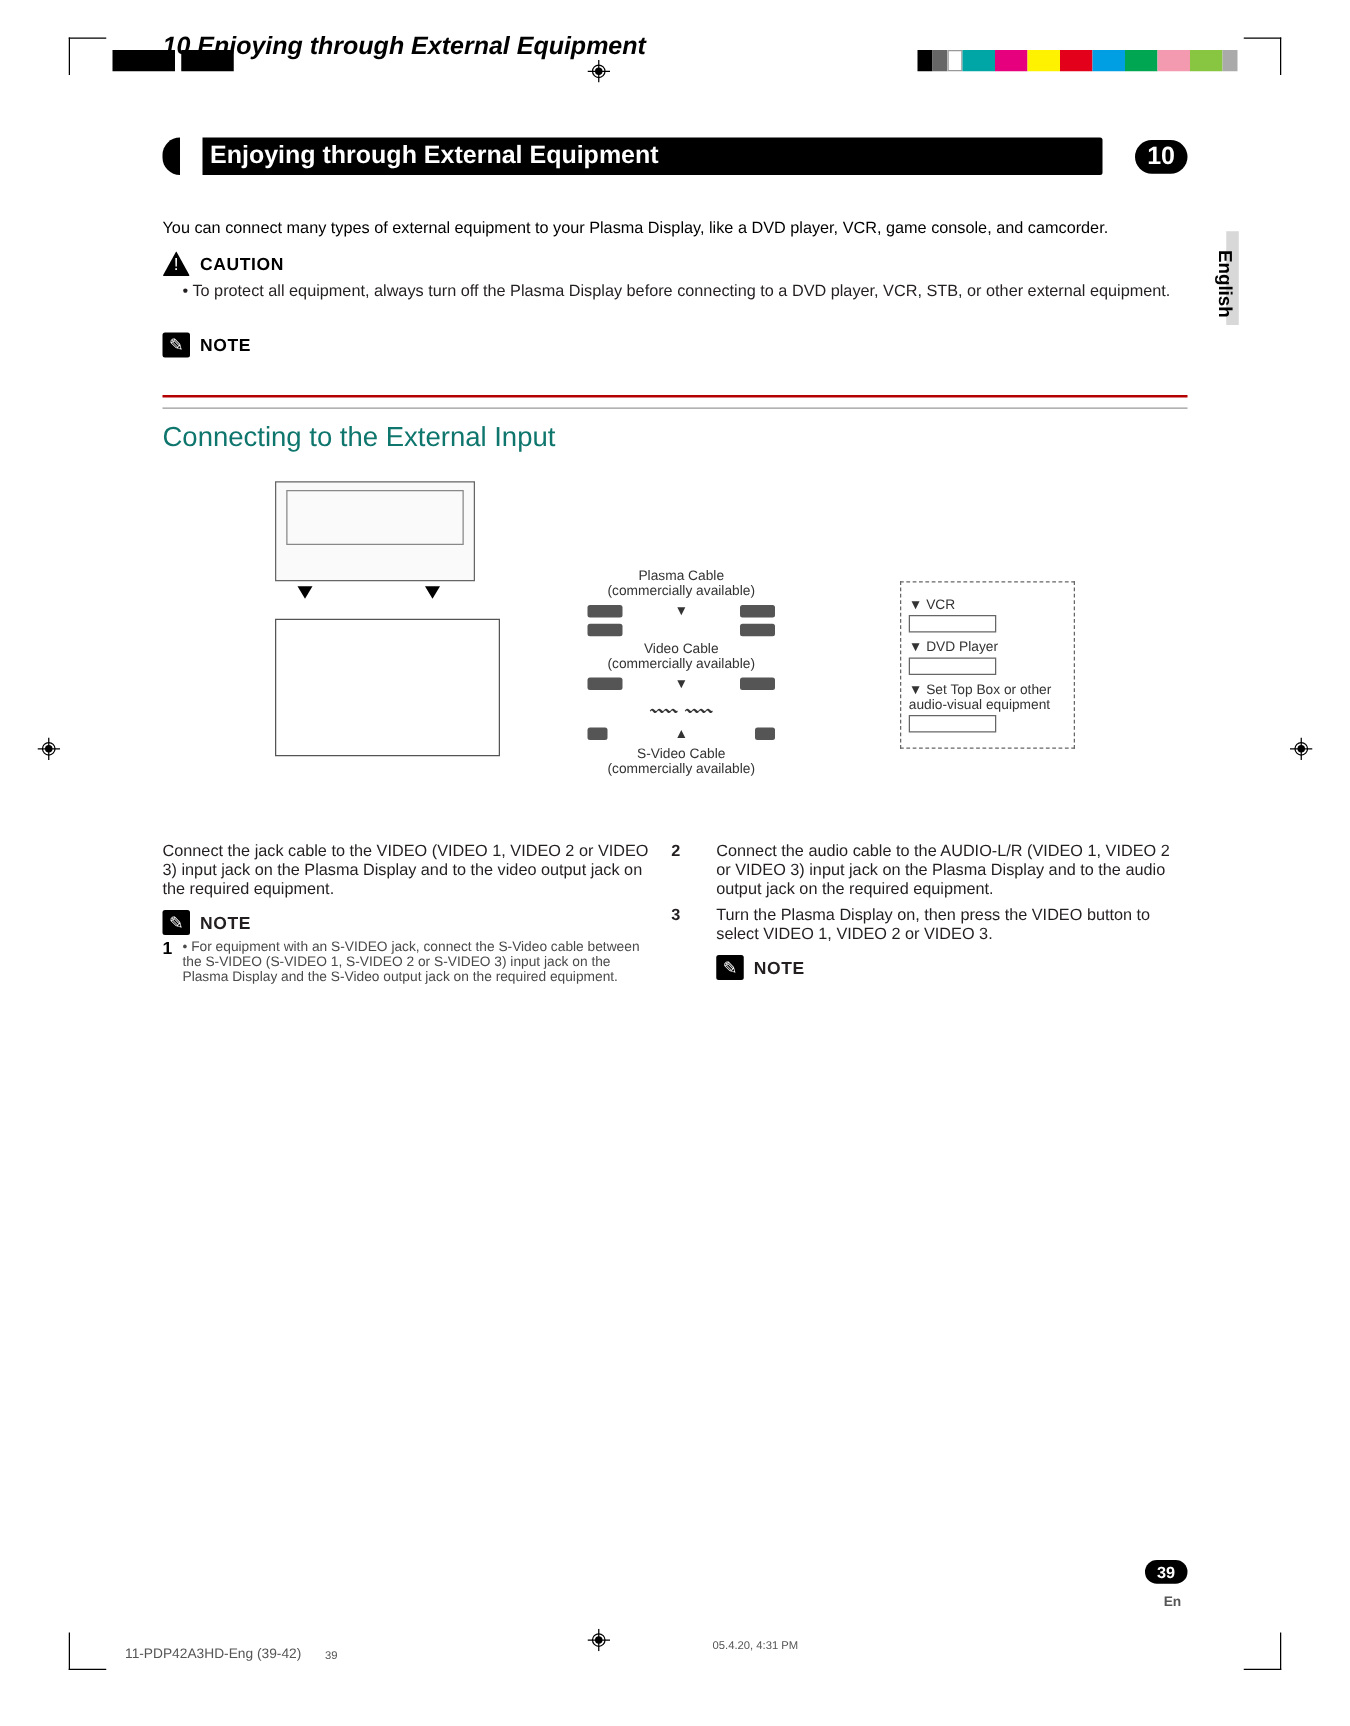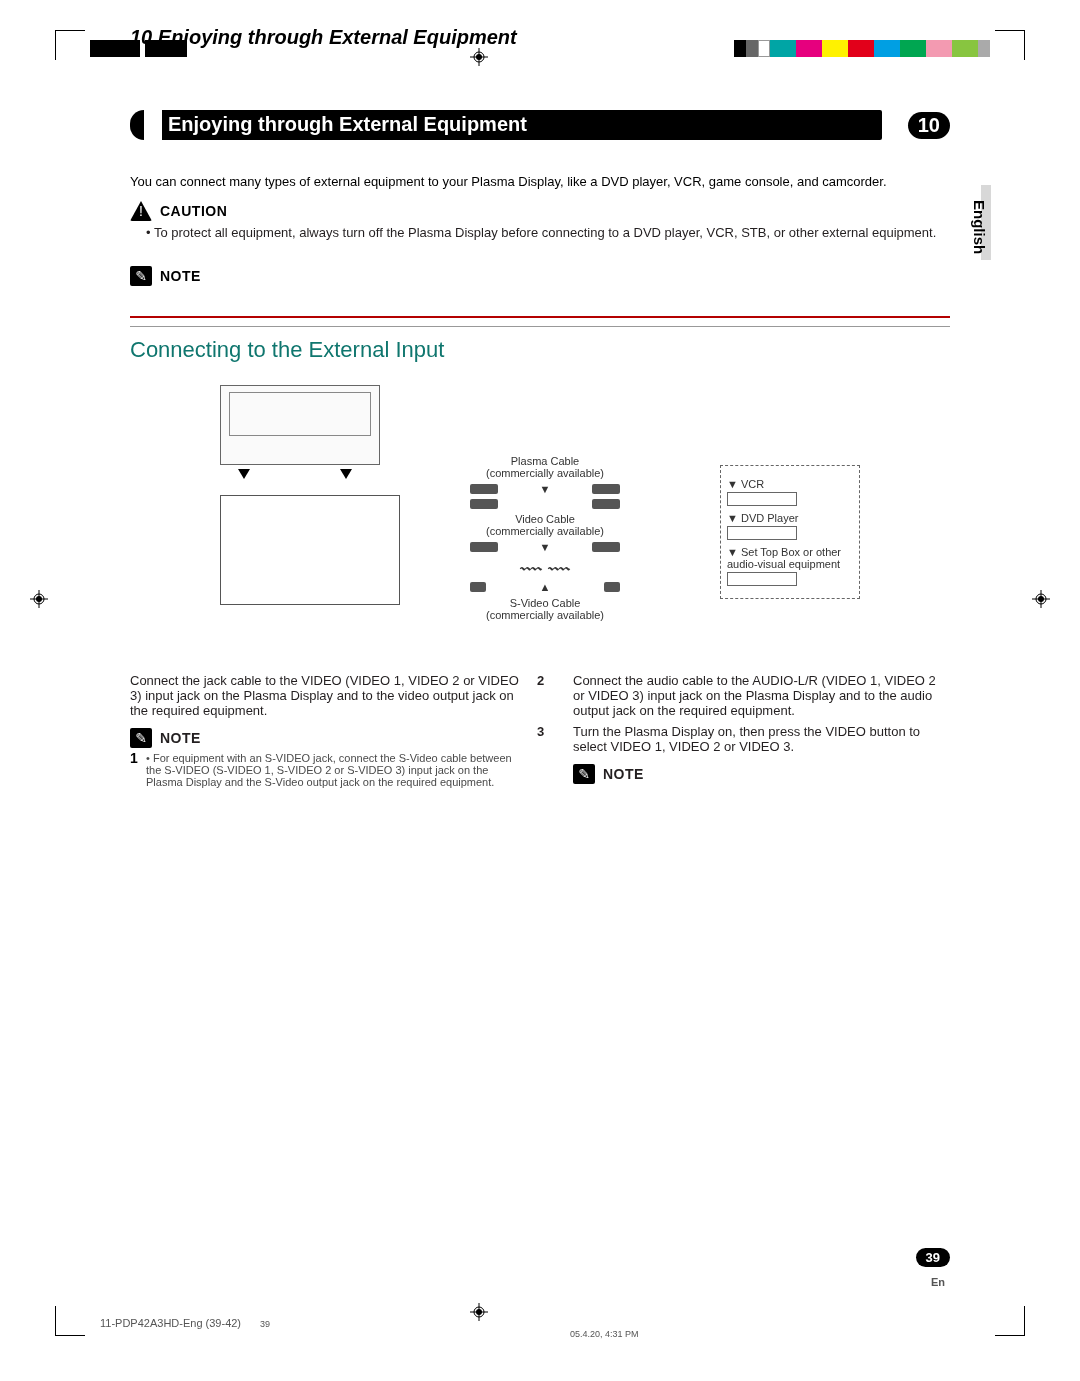--- a/index.html
+++ b/index.html
@@ -97,21 +97,21 @@
     font-size: 13px; padding: 2px 10px; border-radius: 10px;
   }
   .lang-tab {
     position: absolute; right: 92px; top: 200px;
     writing-mode: vertical-rl; font-weight: bold; font-size: 15px;
   }
   .gray-tab { position:absolute; right:89px; top:185px; width:10px; height:75px; background:#d8d8d8;}
   .en-foot { position:absolute; right:135px; top:1276px; font-size:11px; color:#555;font-weight:bold;}
   .foot-left { position:absolute; left:100px; bottom:52px; font-size:11px; color:#555;margin-top:10px;}
   .foot-mid  { position:absolute; left:260px; bottom:52px; font-size:9px; color:#555;}
-  .foot-right{ position:absolute; left:570px; bottom:42px; font-size:9px; color:#555;}
+  .foot-right{ position:absolute; left:570px; bottom:60px; font-size:9px; color:#555;}
   .strong { font-weight: normal; }
   .one-marker{position:absolute; left:130px; top:750px; font-weight:bold; font-size:14px;}
 </style>
 </head>
 <body>
 
 <div class="crop-tl"></div>
 <div class="crop-tr"></div>
 <div class="crop-bl"></div>
 <div class="crop-br"></div>

